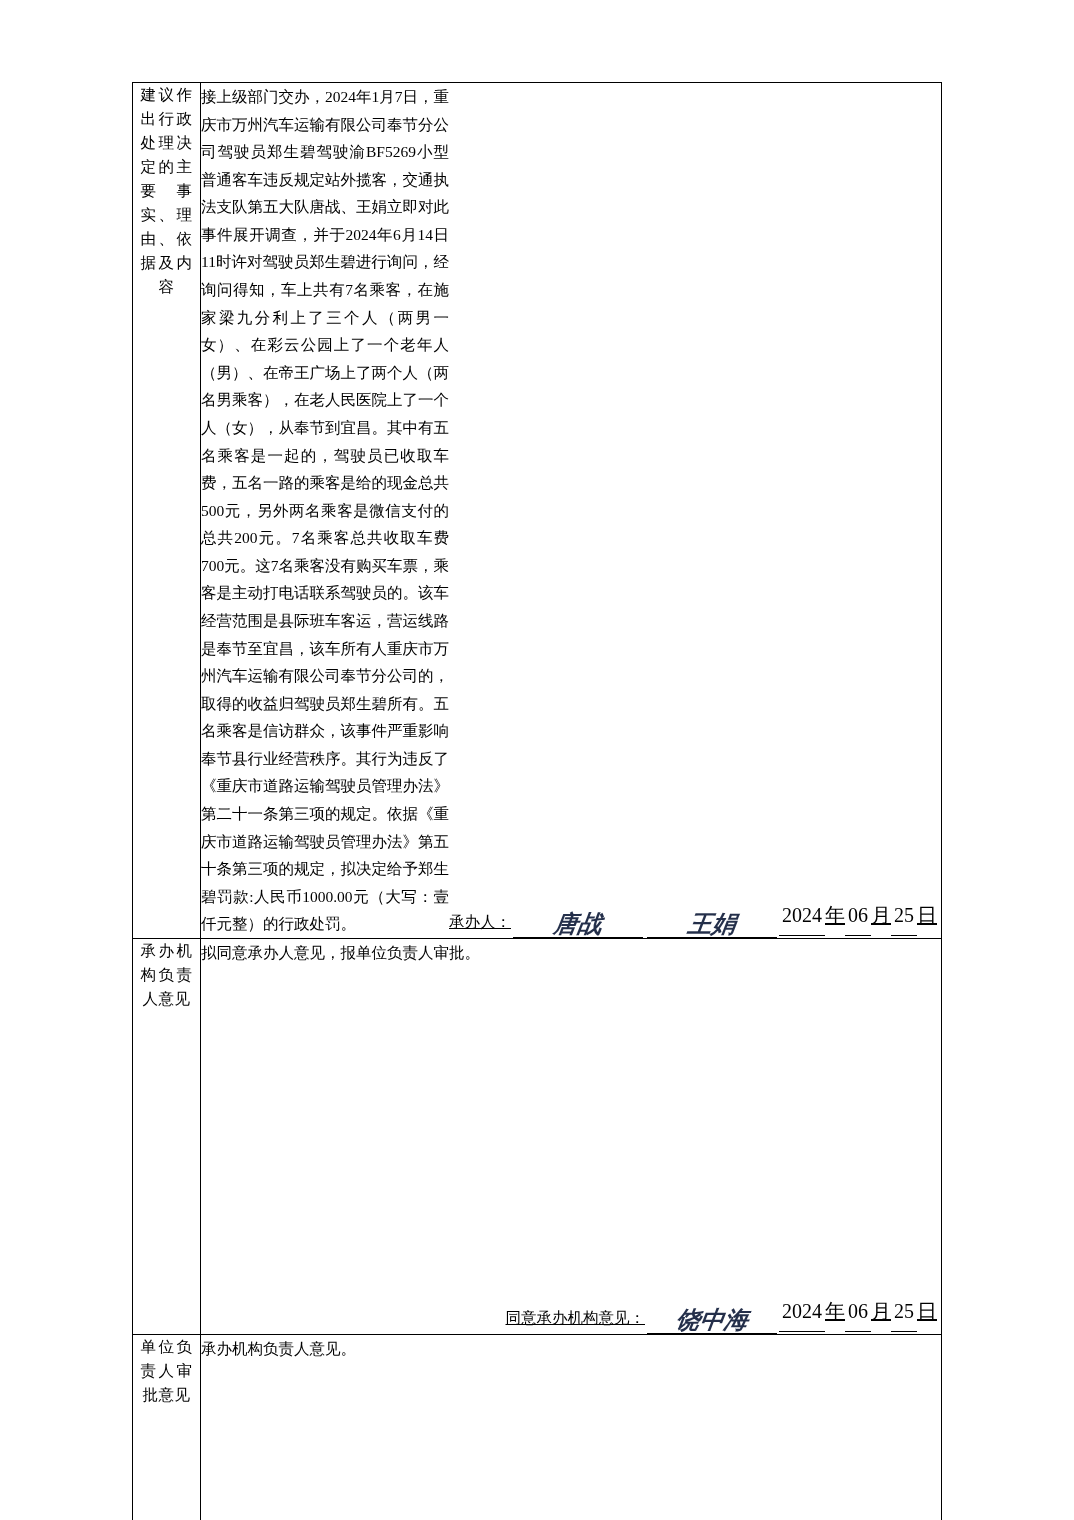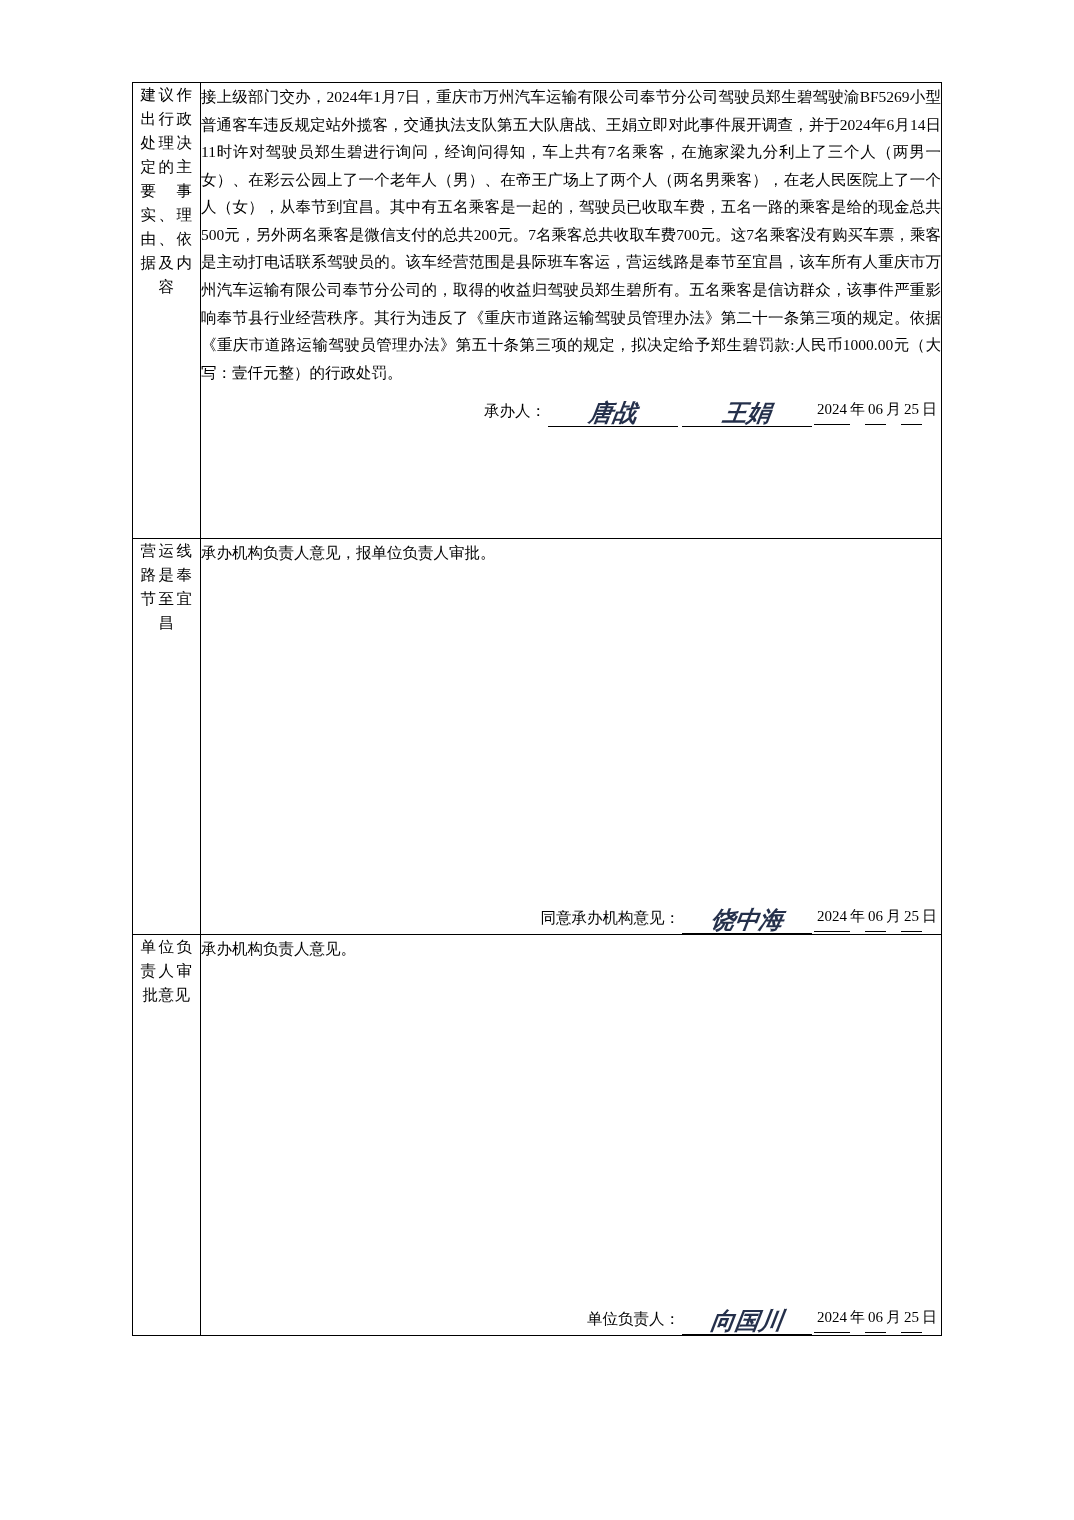--- a/index.html
+++ b/index.html
@@ -56,20 +56,21 @@
     text-indent: 0;
   }
   
   .sign-row {
     display: flex;
     align-items: flex-end;
     justify-content: flex-end;
     margin-top: 10px;
     padding-right: 4px;
     font-size: 15.5px;
+    text-decoration: underline;
   }
   .sign-label {
     white-space: nowrap;
     padding-bottom: 2px;
   }
   .sign-blank {
     position: relative;
     border-bottom: 1px solid #000;
     height: 26px;
     min-width: 60px;
@@ -85,33 +86,32 @@
     white-space: nowrap;
     line-height: 1;
     font-style: italic;
     font-weight: bold;
     transform: skewX(-8deg);
     opacity: 0.93;
   }
   .date-part {
     white-space: nowrap;
     padding-bottom: 2px;
-    font-size: 15px;
+    font-size: 20px;
   }
   .date-num {
     border-bottom: 1px solid #000;
     padding: 0 3px 1px 3px;
     display: inline-block;
   }
   .cell-r1 { height: 455px; }
   .cell-r2 { height: 395px; }
   .cell-r3 { height: 400px; margin-top: 12px; }
   .fill {
     display: flex;
-    flex-direction: column;
     height: 100%;
     box-sizing: border-box;
   }
   .spacer { flex: 1 1 auto; }
   .lbl-narrow {
     display: block;
     width: 52px;
     margin: 0 auto;
     text-align: justify;
     text-align-last: center;
@@ -145,25 +145,25 @@
               <span class="date-part">
                 <span class="date-num">2024</span><span>年</span><span class="date-num">06</span><span>月</span><span class="date-num">25</span><span>日</span>
               </span>
             </div>
           </div>
         </td>
       </tr>
 
       <tr>
         <td class="label-cell cell-r2">
-          <span class="lbl-narrow">营运线路是奉节至宜昌</span>
+          <span class="lbl-narrow">承办机构负责人意见</span>
         </td>
         <td class="body-cell cell-r2">
           <div class="fill">
-            <div class="body-text">承办机构负责人意见，报单位负责人审批。</div>
+            <div class="body-text">拟同意承办人意见，报单位负责人审批。</div>
             <div class="spacer"></div>
             <div class="sign-row">
               <span class="sign-label">同意承办机构意见：</span>
               <span class="sign-blank" style="width:130px">
                 <span class="sign-ink">饶中海</span>
               </span>
               <span class="date-part">
                 <span class="date-num">2024</span><span>年</span><span class="date-num">06</span><span>月</span><span class="date-num">25</span><span>日</span>
               </span>
             </div>

